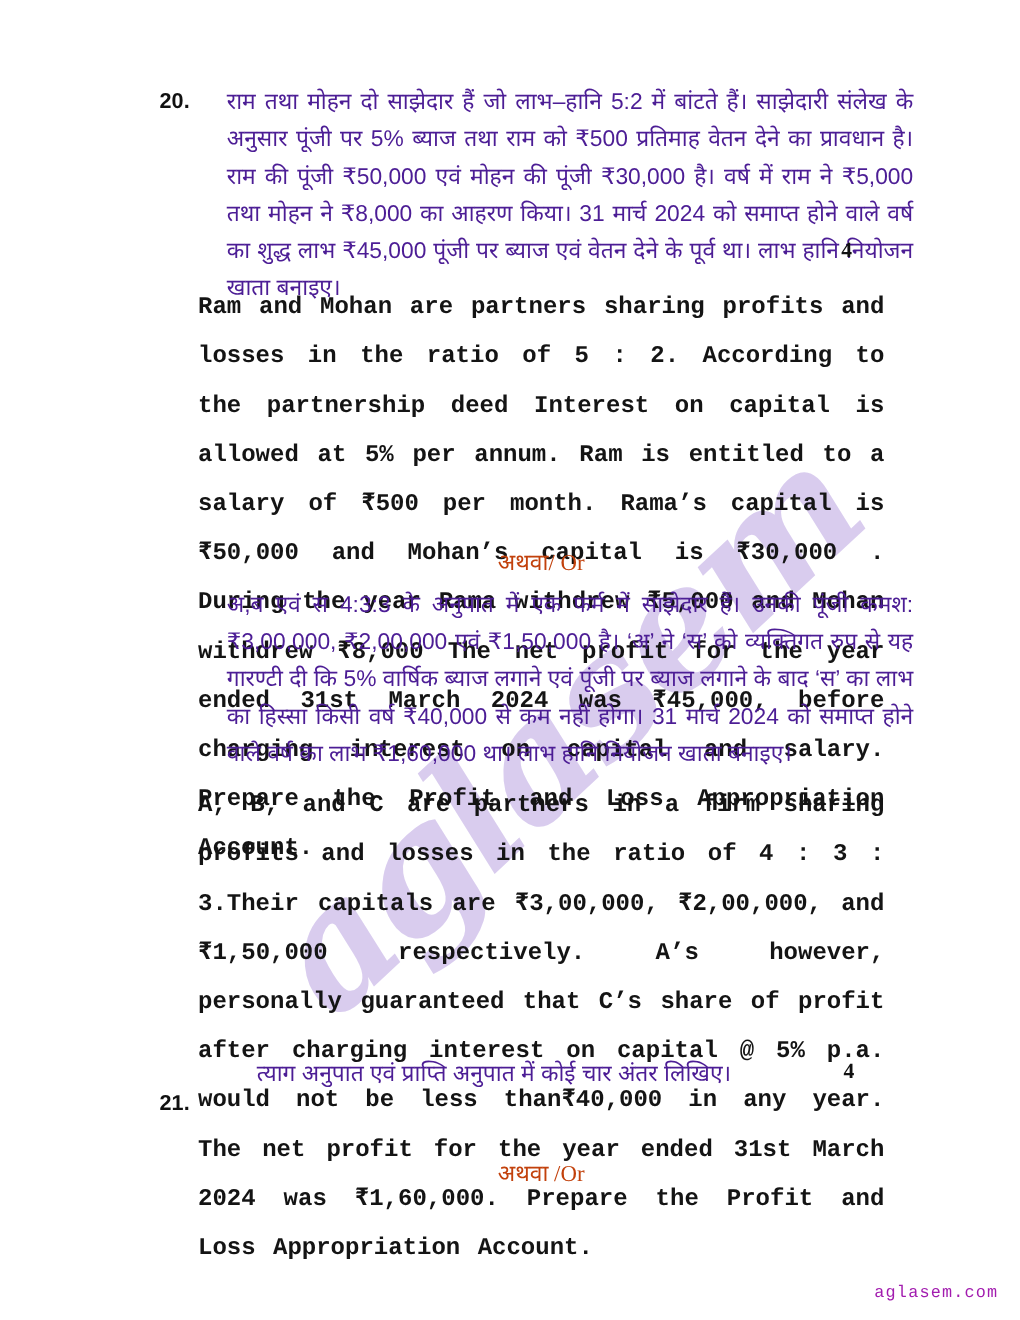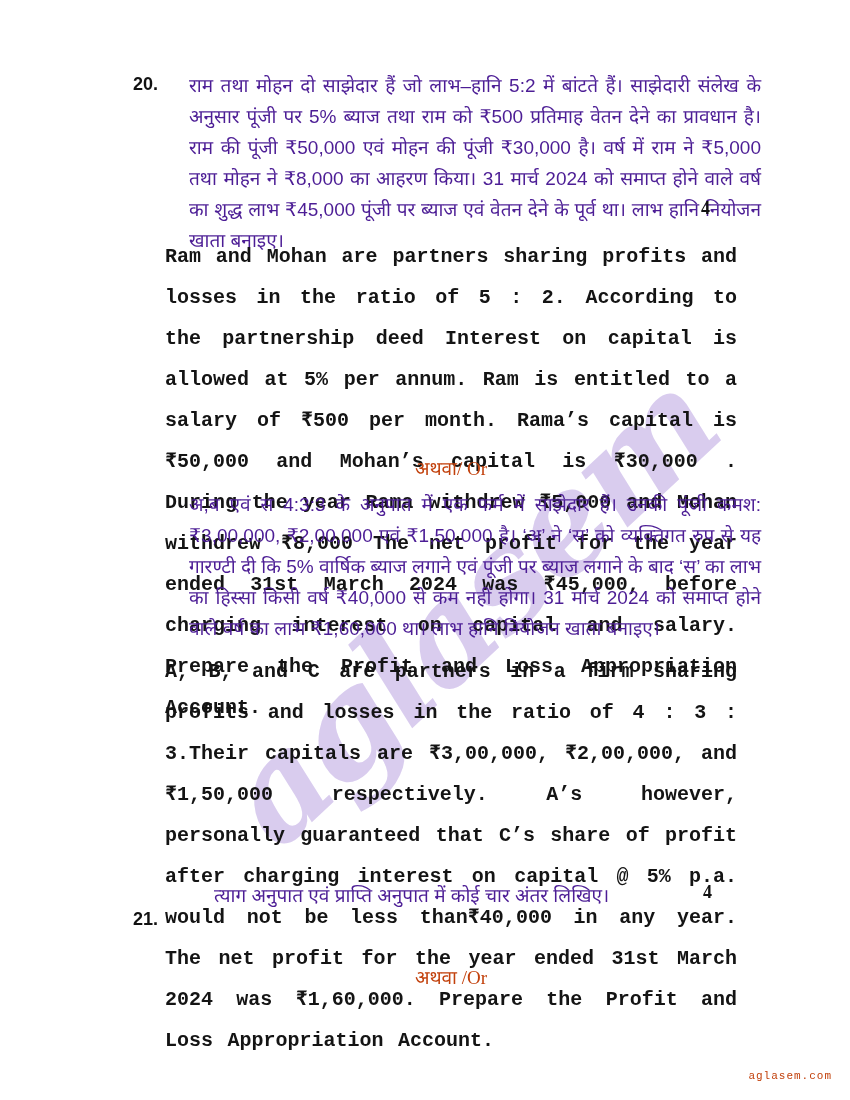--- a/index.html
+++ b/index.html
@@ -87,23 +87,23 @@
     font-family: "Liberation Serif", "DejaVu Serif", serif;
     font-weight: bold;
     font-size: 12px;
     color: #1a1a1a;
   }
   .footer-link {
     position: absolute;
     right: 18px;
     top: 1070px;
     font-family: "Liberation Mono", "DejaVu Sans Mono", monospace;
-    font-size: 11px;
+    font-size: 14px;
     letter-spacing: 1px;
-    color: #c2410c;
+    color: #a21caf;
     text-decoration: none;
   }
 </style>
 </head>
 <body>
 
 <div class="page">
 
   <div class="watermark">aglasem</div>
 

